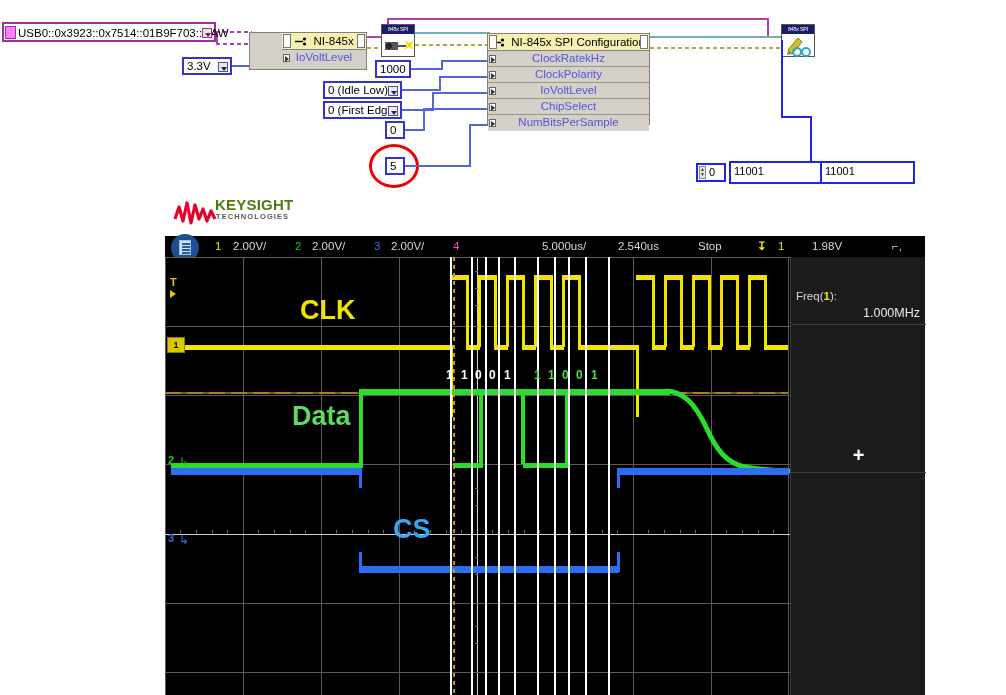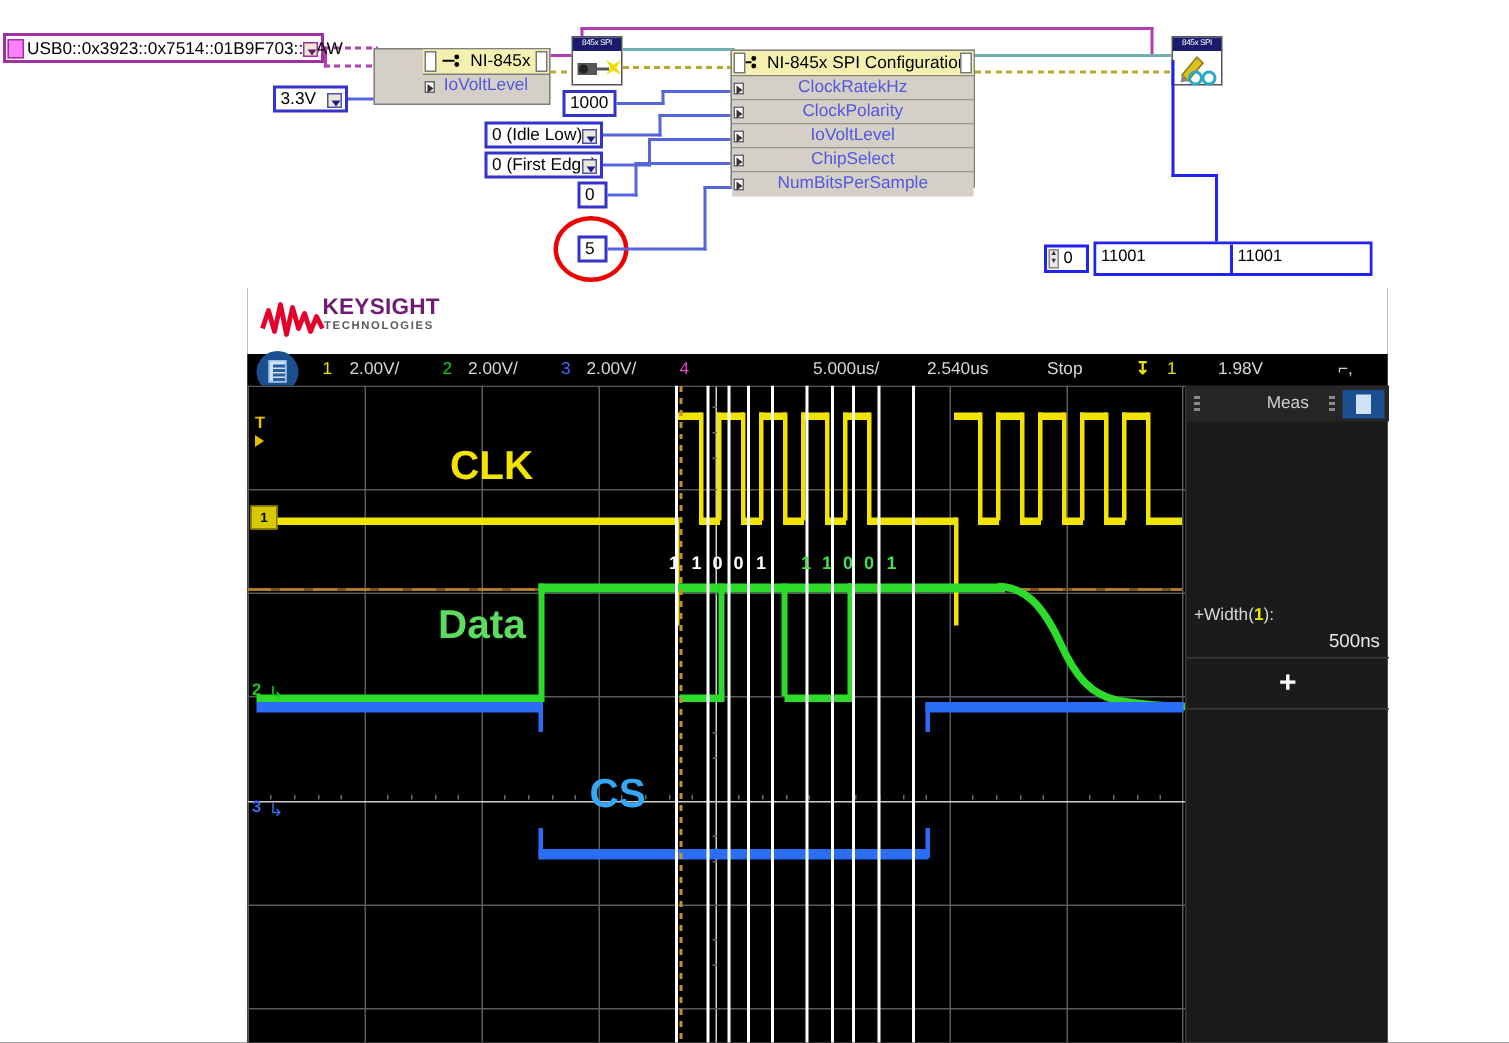--- a/index.html
+++ b/index.html
@@ -124,21 +124,21 @@
   
   #scope {
     position:absolute; left:165px; top:192px; width:760px; height:503px;
     background:#000;
   }
   #scope-header {
     position:absolute; left:0; top:0; width:760px; height:44px; background:#fff;
   }
   .ks-logo { position:absolute; left:8px; top:7px; width:130px; height:30px; }
   .ks-word { position:absolute; left:50px; top:5px; font-size:15px; font-weight:bold;
-             color:#701a75; letter-spacing:0.2px; line-height:15px; }
+             color:#4d7c0f; letter-spacing:0.2px; line-height:15px; }
   .ks-sub  { position:absolute; left:51px; top:21px; font-size:7.5px; font-weight:bold;
              color:#58595b; letter-spacing:1.1px; line-height:8px; }
   .ks-id {
     position:absolute; right:6px; top:17px; font-size:11.5px; color:#000;
     font-family:"Liberation Sans", sans-serif; white-space:nowrap;
   }
 
   #scope-bar {
     position:absolute; left:0; top:44px; width:760px; height:21px;
     background:#000; color:#d8d8d8; font-size:11.5px;
@@ -599,33 +599,27 @@
       <span>1</span>
     </div>
     <div class="chmark" style="left:3px; top:198px; color:#1ec81e;">2</div>
     <div style="position:absolute; left:14px; top:198px; color:#1ec81e; font-size:12px;">↳</div>
     <div class="chmark" style="left:3px; top:276px; color:#3a6cf0;">3</div>
     <div style="position:absolute; left:14px; top:276px; color:#3a6cf0; font-size:12px;">↳</div>
 
   </div>
 
   <div id="meas">
-    <div class="meas-head">
-      <span class="dots" style="left:5px;"></span>
-      <span>Meas</span>
-      <span class="dots" style="right:36px;"></span>
-      <span class="tile"></span>
-    </div>
-
-
-
-
-    <div class="meas-item" style="top:144px; height:38px;">
+
+    <div class="meas-item" style="top:30px; height:38px;">
       <span class="meas-name">
-        <span>+Width(</span><span style="color:#e8e800; font-weight:bold;">1</span><span>):</span>
+        <span>Freq(</span><span style="color:#e8e800; font-weight:bold;">1</span><span>):</span>
       </span>
-      <span class="meas-val">500ns</span>
-    </div>
+      <span class="meas-val">1.000MHz</span>
+    </div>
+
+
+
 
     <div class="meas-plus" style="top:182px; height:34px; line-height:32px;">+</div>
   </div>
 
 </div>
 
 </body></html>

